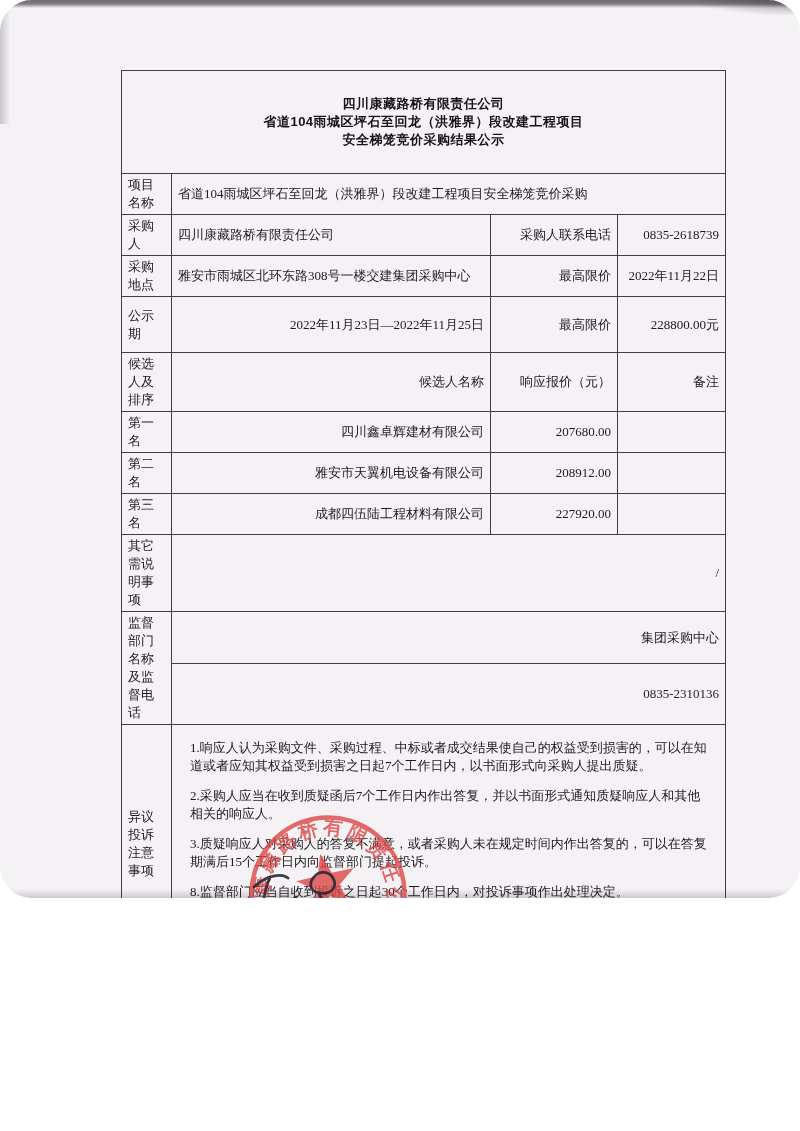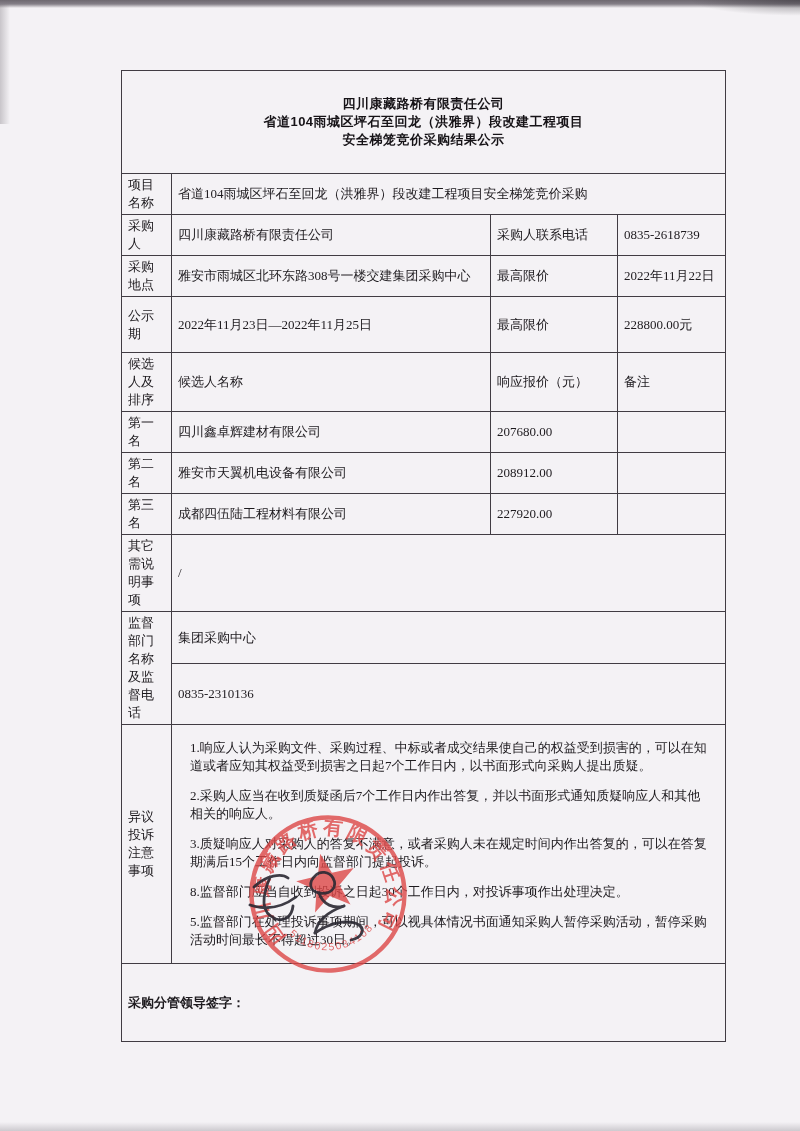--- a/index.html
+++ b/index.html
@@ -1,22 +1,23 @@
 <!DOCTYPE html>
 <html><head>
 <meta charset="utf-8">
 <style>
   html,body { margin:0; padding:0; }
   .page {
     position:relative;
-    width:800px; height:1131px;
+    width:800px; height:898px;
     background:#f4f2f5;
     overflow:hidden;
     font-family:"Liberation Serif", serif;
     color:#1d1a1e;
+    border-radius:32px;
   }
   
   .edge-top {
     position:absolute; top:0; left:0; width:100%; height:8px;
     background:linear-gradient(to bottom, #6e6970 0px, #847f87 4px, rgba(160,155,162,0) 8px);
   }
   .edge-corner {
     position:absolute; top:0; right:0; width:110px; height:16px;
     background:radial-gradient(ellipse at top right, rgba(58,54,60,0.55), rgba(58,54,60,0) 70%);
   }
@@ -42,21 +43,21 @@
   }
   col.c1 { width:50px; } col.c2 { width:319px; }
   col.c3 { width:127px; } col.c4 { width:108px; }
   td.title-cell {
     font-family:"Liberation Sans", sans-serif;
     font-weight:700; font-size:18px; line-height:27.5px;
     text-align:center; letter-spacing:0.5px;
     color:#161317;
   }
   td.lab { font-size:12.5px; line-height:17px; padding:1px 3px 1px 5px; }
-  td.c   { text-align:left; }
+  td.c   { text-align:right; }
   td.notice { font-size:13.5px; line-height:21.5px; padding:4px 8px; }
   td.notice p { margin:12px; }
   td.sig { font-size:13.5px; padding-left:7px;font-weight:bold; }
   
   svg.stamp { position:absolute; left:228px; top:794px; }
   svg.signature { position:absolute; left:230px; top:845px; }
 </style>
 </head>
 <body>
 

